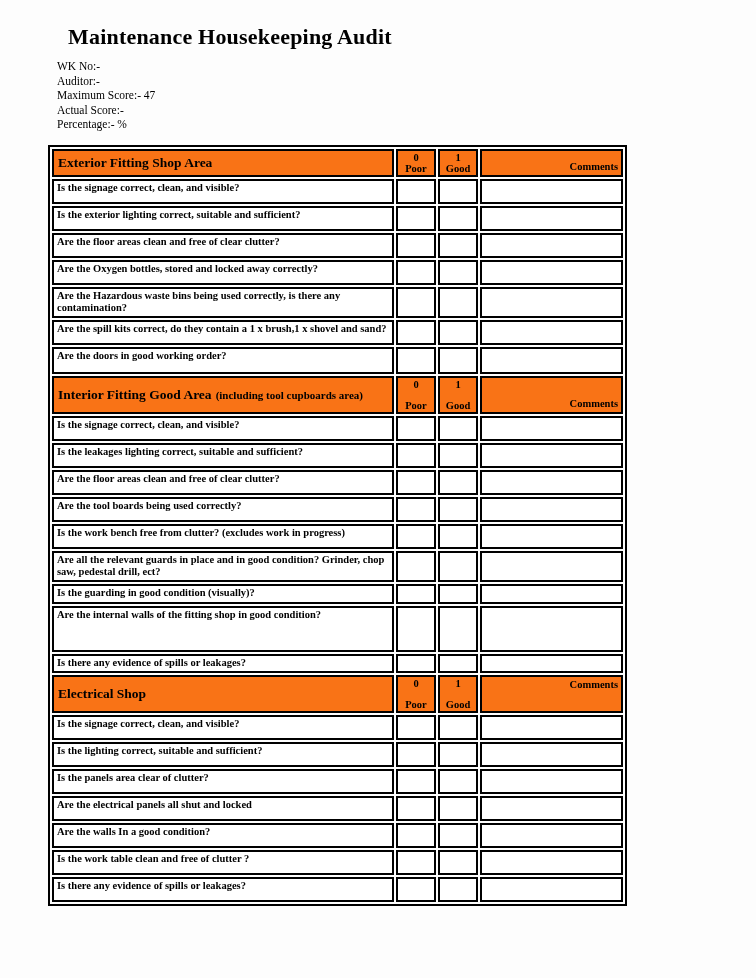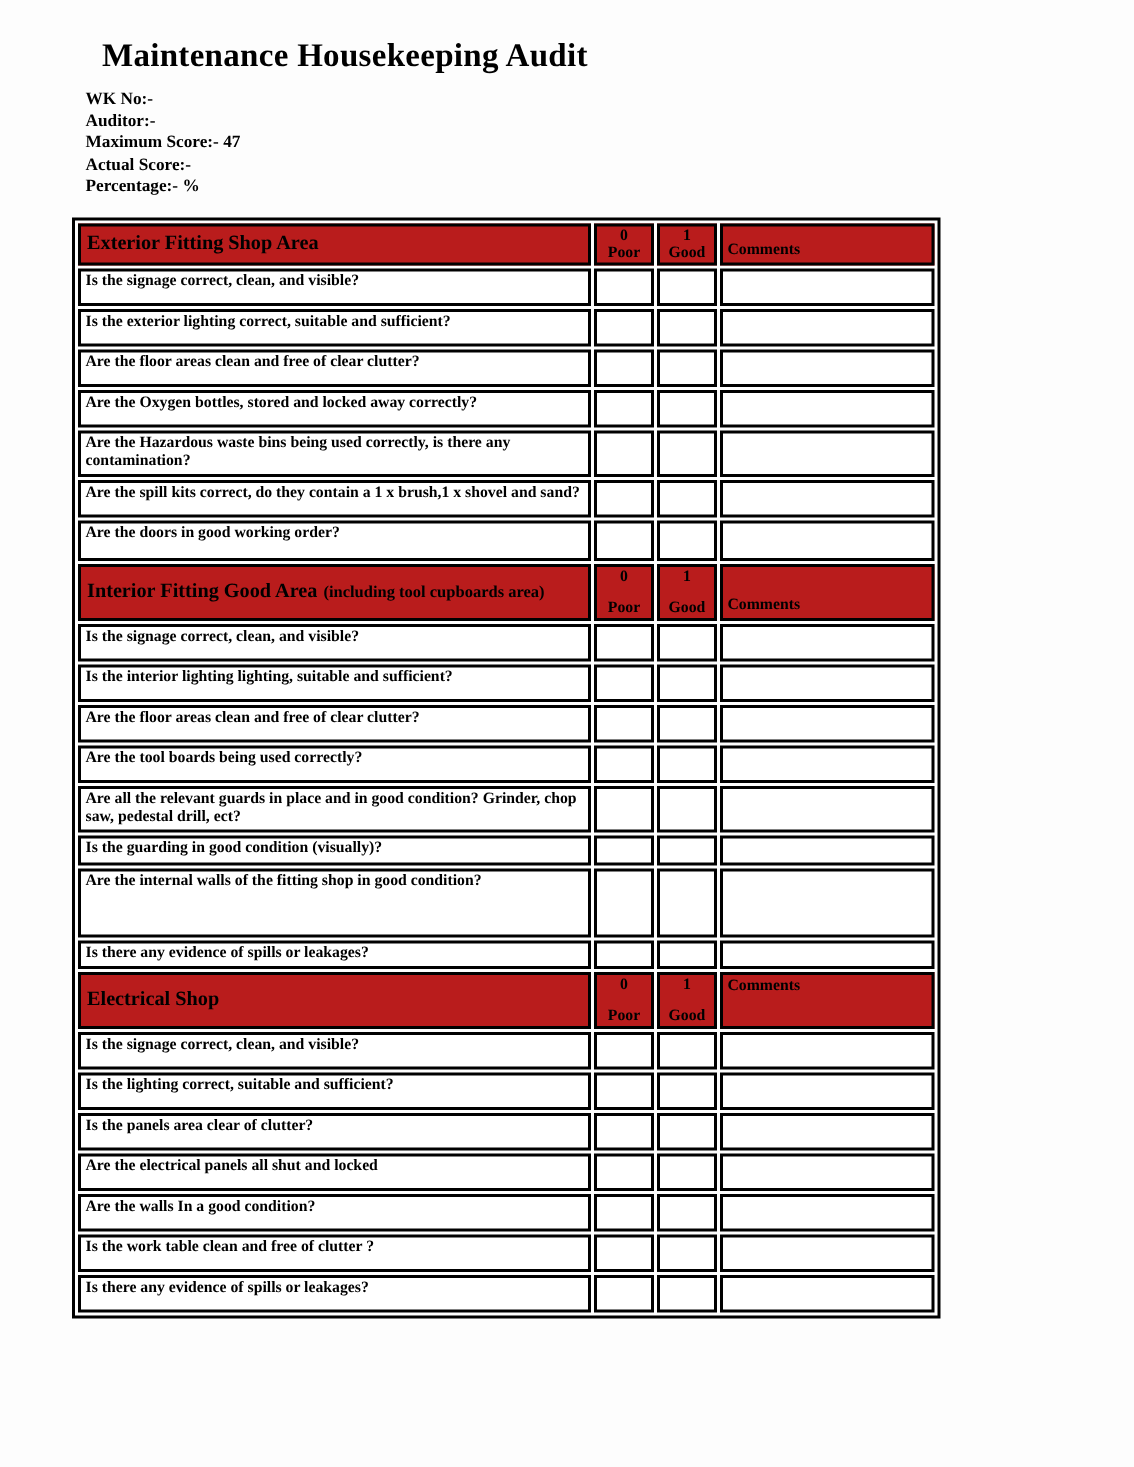--- a/index.html
+++ b/index.html
@@ -17,21 +17,21 @@
     padding: 24px 16px 0 68px;
     font-size: 22px;
     font-weight: bold;
     letter-spacing: 0.2px;
   }
   .meta {
     margin: 9px 0 0 57px;
   }
   .meta div {
     font-size: 11.5px;
-    font-weight: bold;
+    font-weight: normal;
     line-height: 14.5px;
     white-space: pre;
   }
   table.audit {
     margin: 13px 0 0 48px;
     border-collapse: separate;
     border-spacing: 2px;
     border: 2px solid #000;
     table-layout: fixed;
     background: #fdfdfd;
@@ -39,35 +39,35 @@
   col.c-q  { width: 342px; }
   col.c-s  { width: 40px;  }
   col.c-cm { width: 143px; }
   td {
     border: 2px solid #000;
     background: #fff;
     padding: 1px 3px;
     vertical-align: top;
     font-weight: bold;
   }
-  tr.sec td { background: #b91c1c; }
+  tr.sec td { background: #f97316; }
   td.sec-title { vertical-align: middle; line-height: 15px; padding-left: 4px; }
   .sec-main { font-size: 13.5px; font-weight: bold; }
   .sec-sub  { font-size: 11px;   font-weight: bold; }
   td.score-h { text-align: center; padding: 1px 0; }
   .stack {
     display: flex;
     flex-direction: column;
     justify-content: space-between;
     font-size: 10.5px;
     line-height: 11px;
   }
   tr.s1 .stack { min-height: 22px; }
   tr.s-tall .stack { min-height: 32px; }
-  td.comments-h { text-align: left; font-size: 10.5px; line-height: 11px; }
+  td.comments-h { text-align: right; font-size: 10.5px; line-height: 11px; }
   td.cb { vertical-align: bottom; padding-bottom: 3px; }
   td.ct { vertical-align: top; padding-top: 2px; }
   tr.s1 td { height: 24px; }
   tr.s-tall td { height: 36px; }
   td.q {
     font-size: 10.5px;
     line-height: 12.5px;
   }
   tr.q td { height: 25px; }
   tr.rh-24 td { height: 27px; }   
@@ -182,33 +182,39 @@
       <td class="comments-h cb">Comments</td>
     </tr>
 
     <tr class="q">
       <td class="q">Is the signage correct, clean, and visible?</td>
       <td></td>
       <td></td>
       <td></td>
     </tr>
     <tr class="q">
-      <td class="q">Is the interior lighting lighting, suitable and sufficient?</td>
+      <td class="q">Is the leakages lighting correct, suitable and sufficient?</td>
       <td></td>
       <td></td>
       <td></td>
     </tr>
     <tr class="q">
       <td class="q">Are the floor areas clean and free of clear clutter?</td>
       <td></td>
       <td></td>
       <td></td>
     </tr>
     <tr class="q">
       <td class="q">Are the tool boards being used correctly?</td>
+      <td></td>
+      <td></td>
+      <td></td>
+    </tr>
+    <tr class="q">
+      <td class="q">Is the work bench free from clutter? (excludes work in progress)</td>
       <td></td>
       <td></td>
       <td></td>
     </tr>
     <tr class="q">
       <td class="q">Are all the relevant guards in place and in good condition? Grinder, chop saw, pedestal drill, ect?</td>
       <td></td>
       <td></td>
       <td></td>
     </tr>

